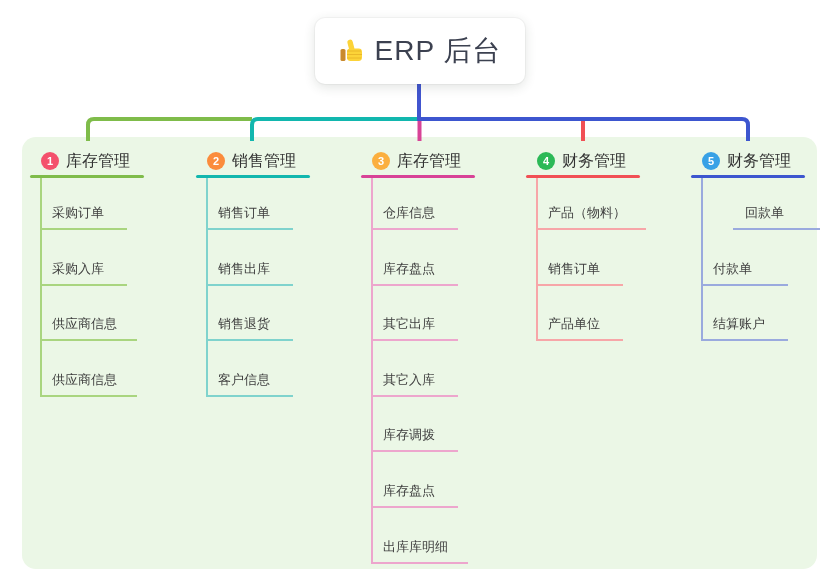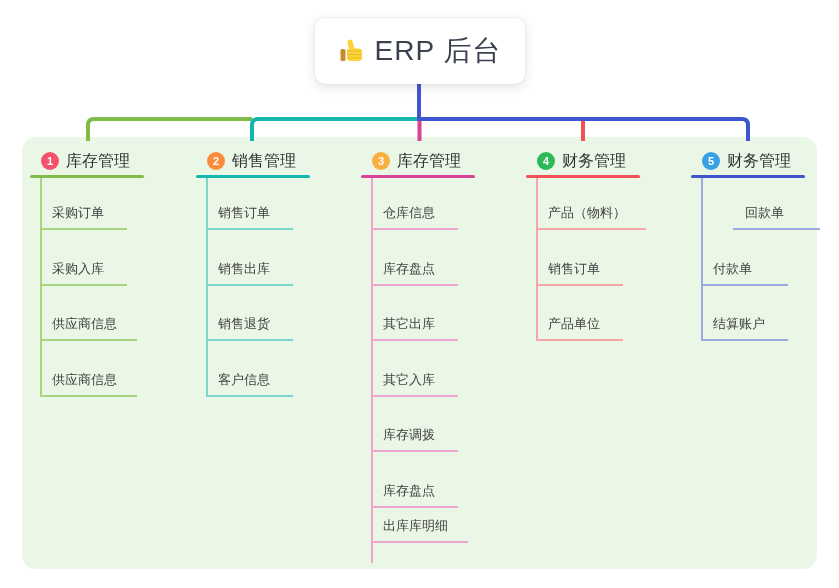--- a/index.html
+++ b/index.html
@@ -91,21 +91,21 @@
       <span class="branch-label">库存管理</span>
     </div>
     <div class="branch-underline" style="background: rgb(216, 67, 151);"></div>
     <div class="vline" style="background: rgb(237, 166, 205); height: 385px;"></div>
   <div class="child" style="top: 54px; border-bottom-color: rgb(237, 166, 205);">仓库信息</div>
         <div class="child" style="top: 109.5px; border-bottom-color: rgb(237, 166, 205);">库存盘点</div>
         <div class="child" style="top: 165px; border-bottom-color: rgb(237, 166, 205);">其它出库</div>
         <div class="child" style="top: 220.5px; border-bottom-color: rgb(237, 166, 205);">其它入库</div>
         <div class="child" style="top: 276px; border-bottom-color: rgb(237, 166, 205);">库存调拨</div>
         <div class="child" style="top: 331.5px; border-bottom-color: rgb(237, 166, 205);">库存盘点</div>
-        <div class="child" style="top: 367px; border-bottom-color: rgb(237, 166, 205); text-align: center;">出库库明细</div>
+        <div class="child" style="top: 388px; border-bottom-color: rgb(237, 166, 205); text-align: center;">出库库明细</div>
       </div>
       <div class="branch" style="left: 526px;">
     <div class="branch-header">
       <span class="badge" style="background: rgb(44, 185, 87);">4</span>
       <span class="branch-label">财务管理</span>
     </div>
     <div class="branch-underline" style="background: rgb(241, 80, 85);"></div>
     <div class="vline" style="background: rgb(247, 166, 168); height: 163px;"></div>
   <div class="child" style="top: 54px; border-bottom-color: rgb(247, 166, 168);">产品（物料）</div>
         <div class="child" style="top: 109.5px; border-bottom-color: rgb(247, 166, 168);">销售订单</div>

